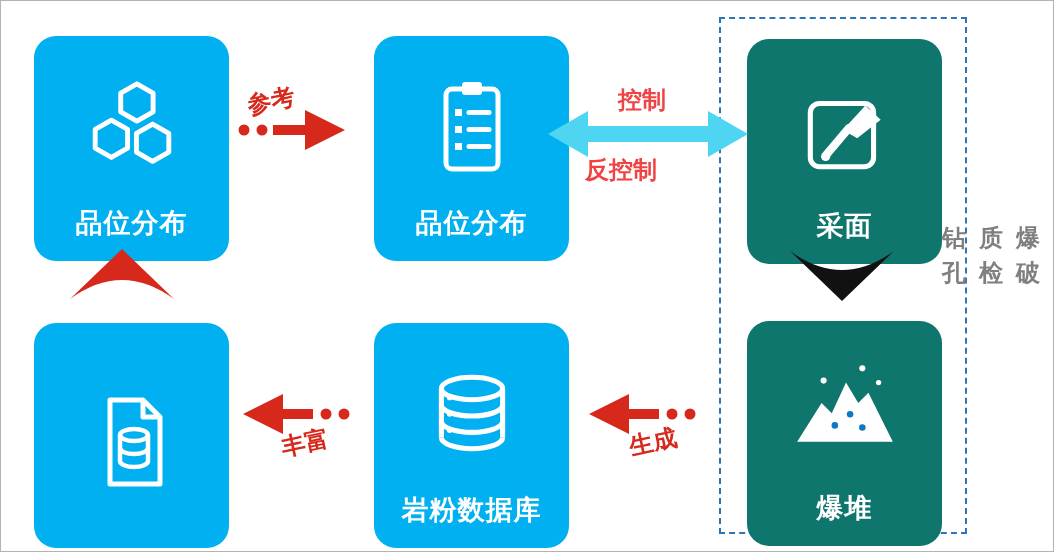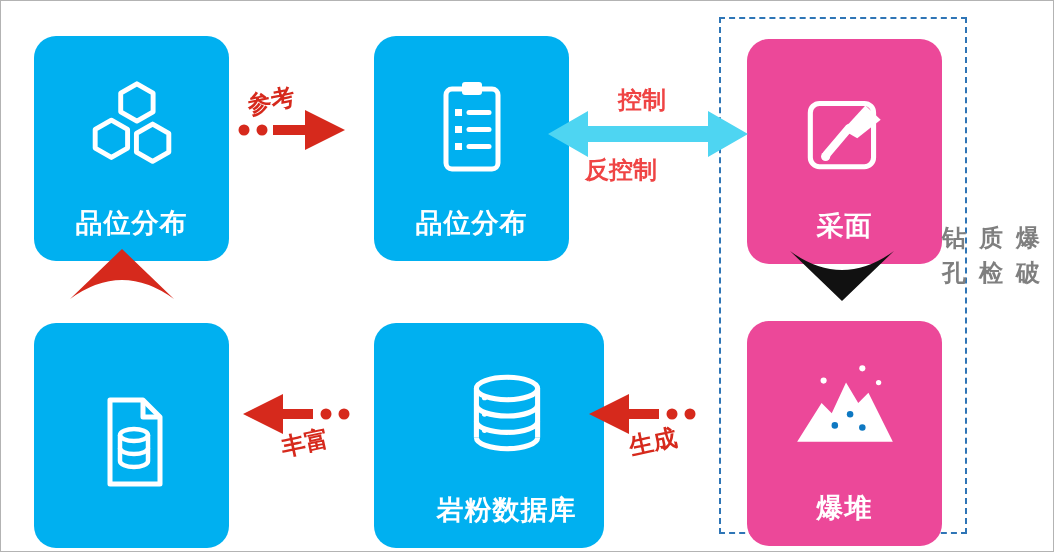--- a/index.html
+++ b/index.html
@@ -4,26 +4,26 @@
 <style>
   html,body{margin:0;padding:0;background:#fff;font-family:"DejaVu Sans","Liberation Sans",sans-serif;}
   .canvas{position:relative;width:1054px;height:552px;background:#fff;border:1px solid #b3b3b3;box-sizing:border-box;overflow:hidden;}
 
   
   .dashed-box{position:absolute;left:718px;top:16px;width:248px;height:517px;border:2px dashed #2e75b6;box-sizing:border-box;}
 
   
   .node{position:absolute;width:195px;height:225px;border-radius:22px;display:flex;flex-direction:column;align-items:center;}
   .node.cyan{background:#00b0f0;}
-  .node.blue{background:#ec4899;}
+  .node.blue{background:#0f766e;}
   .n-grade{left:33px;top:35px;}
   .n-plan{left:373px;top:35px;}
   .n-face{left:746px;top:38px;}
   .n-geo{left:33px;top:322px;}
-  .n-rock{left:373px;top:322px;padding-left:35px;}
+  .n-rock{left:373px;top:322px;}
   .n-pile{left:746px;top:320px;gap:16px;}
   .icon-wrap{flex:1;display:flex;align-items:center;justify-content:center;padding-top:12px;}
   .node-label{color:#ffffff;font-weight:bold;font-size:27px;letter-spacing:1px;margin-bottom:20px;white-space:nowrap;}
 
   
   .abs{position:absolute;}
   .edge-label{position:absolute;font-weight:bold;font-size:24px;white-space:nowrap;}
   .gray{color:#ef4444;}
   .red{color:#d6291c;}
   .tilt{transform:rotate(-12deg);}

